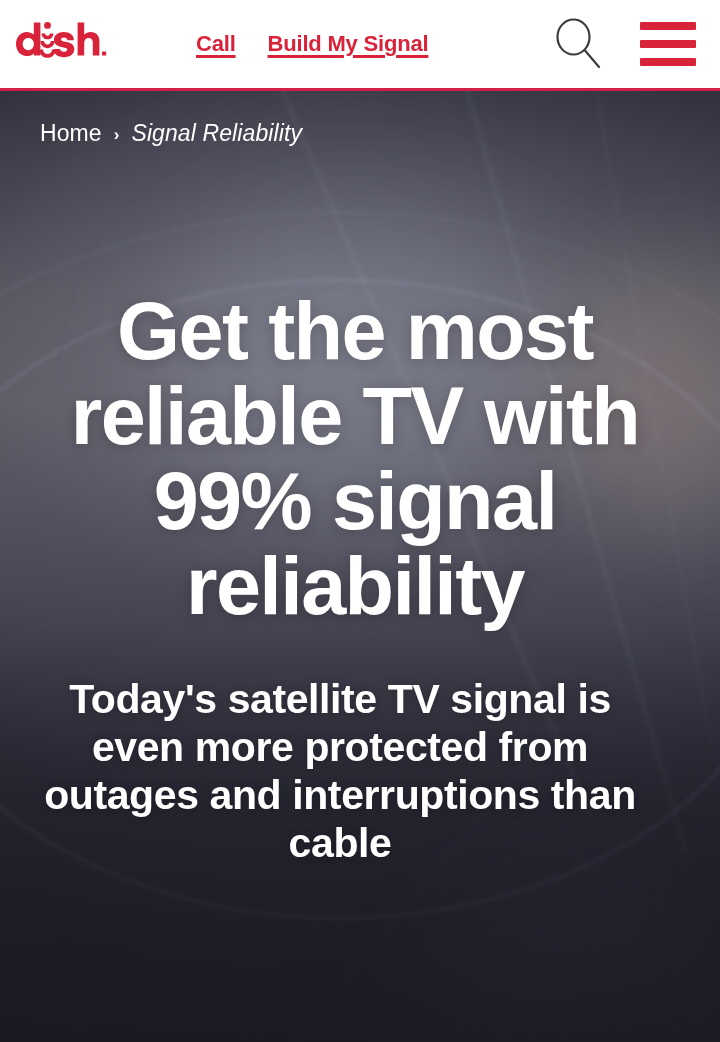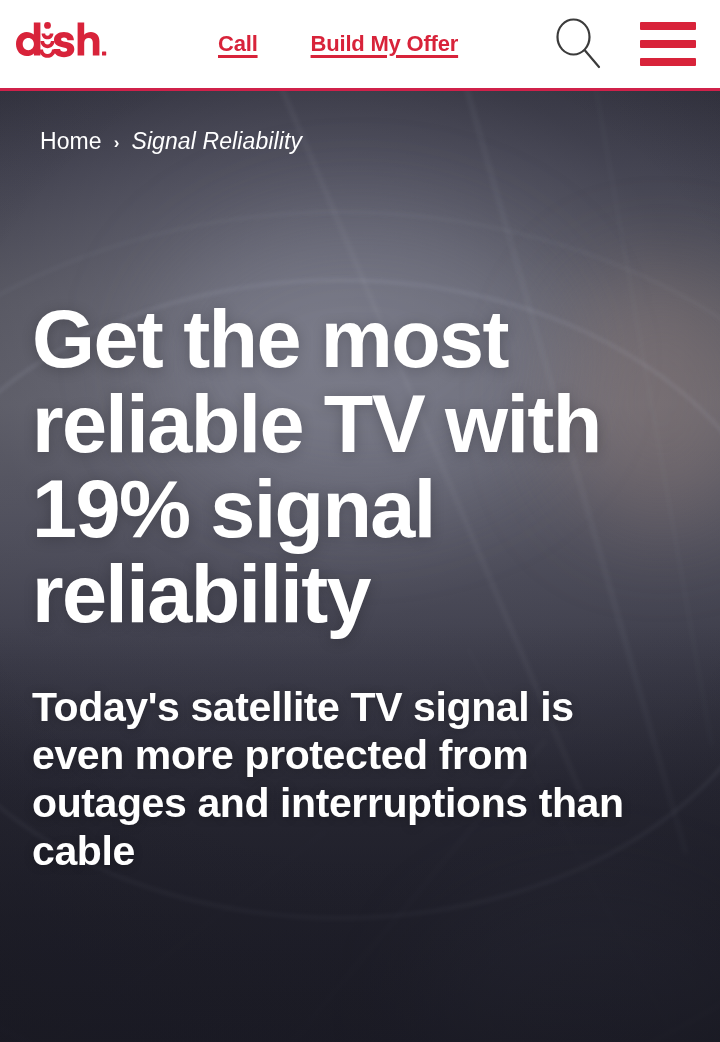--- a/index.html
+++ b/index.html
@@ -31,22 +31,22 @@
     height:56px;
     position:relative;
     flex:0 0 auto;
     display:block;
   }
   .logo svg { display:block; width:100%; height:100%; }
 
   .nav-links {
     display:flex;
     align-items:center;
-    gap:53px;
-    margin-left:98px;
+    gap:32px;
+    margin-left:76px;
   }
   .nav-link {
     color:#d8233a;
     font-size:22px;
     font-weight:bold;
     text-decoration:underline;
     text-underline-offset:4px;
     text-decoration-thickness:3px;
     letter-spacing:-0.2px;
     cursor:pointer;
@@ -150,21 +150,21 @@
   .glow-low  { width:340px; height:240px; left:420px; top:800px; background:rgba(120,124,148,0.16); }
 
   .vignette {
     position:absolute; inset:0; pointer-events:none;
     background:
       radial-gradient(130% 95% at 50% 38%, rgba(0,0,0,0) 44%, rgba(20,20,28,0.55) 100%),
       linear-gradient(180deg, rgba(0,0,0,0) 56%, rgba(26,26,36,0.82) 100%);
   }
 
   
-  .hero-inner { position:relative; z-index:5; padding:12px 32px; }
+  .hero-inner { position:relative; z-index:5; padding:4px 32px;text-align:center; }
 
   .breadcrumb {
     display:flex;
     align-items:center;
     gap:12px;
     padding-top:25px;
     margin-left:8px;
   }
   .crumb {
     color:#ffffff;
@@ -227,21 +227,21 @@
           <path d="M24.4 25.1c0 3.9 3.2 7.1 7.1 7.1s7.1-3.2 7.1-7.1h-3.7c0 1.9-1.5 3.4-3.4 3.4s-3.4-1.5-3.4-3.4h-3.7z"></path>
           <path d="M23.2 33.5c0 4.6 3.7 8.3 8.3 8.3s8.3-3.7 8.3-8.3h-3.8c0 2.5-2 4.5-4.5 4.5s-4.5-2-4.5-4.5h-3.8z"></path>
 
           <rect x="86" y="35.4" width="4.2" height="4.2" rx="0.6"></rect>
         </g>
       </svg>
     </a>
 
     <nav class="nav-links">
       <a class="nav-link">Call</a>
-      <a class="nav-link">Build My Offer</a>
+      <a class="nav-link">Build My Signal</a>
     </nav>
 
     <div class="header-actions">
       <button class="search-btn" aria-label="Search">
         <svg width="54" height="54" viewBox="0 0 54 54" xmlns="http://www.w3.org/2000/svg">
           <ellipse cx="21.5" cy="20" rx="16" ry="17.5" fill="none" stroke="#3b3b3b" stroke-width="2.2"></ellipse>
           <line x1="33" y1="33.5" x2="47" y2="50" stroke="#3b3b3b" stroke-width="2.2" stroke-linecap="round"></line>
         </svg>
       </button>
 
@@ -274,20 +274,20 @@
     <div class="vignette"></div>
 
     <div class="hero-inner">
 
       <nav class="breadcrumb">
         <a class="crumb">Home</a>
         <span class="crumb-sep">›</span>
         <span class="crumb current">Signal Reliability</span>
       </nav>
 
-      <h1 class="headline">Get the most reliable TV with 19% signal reliability</h1>
+      <h1 class="headline">Get the most reliable TV with 99% signal reliability</h1>
 
       <p class="subhead">Today's satellite TV signal is even more protected from outages and interruptions than cable</p>
 
     </div>
   </section>
 
 </div>
 
 </body></html>

